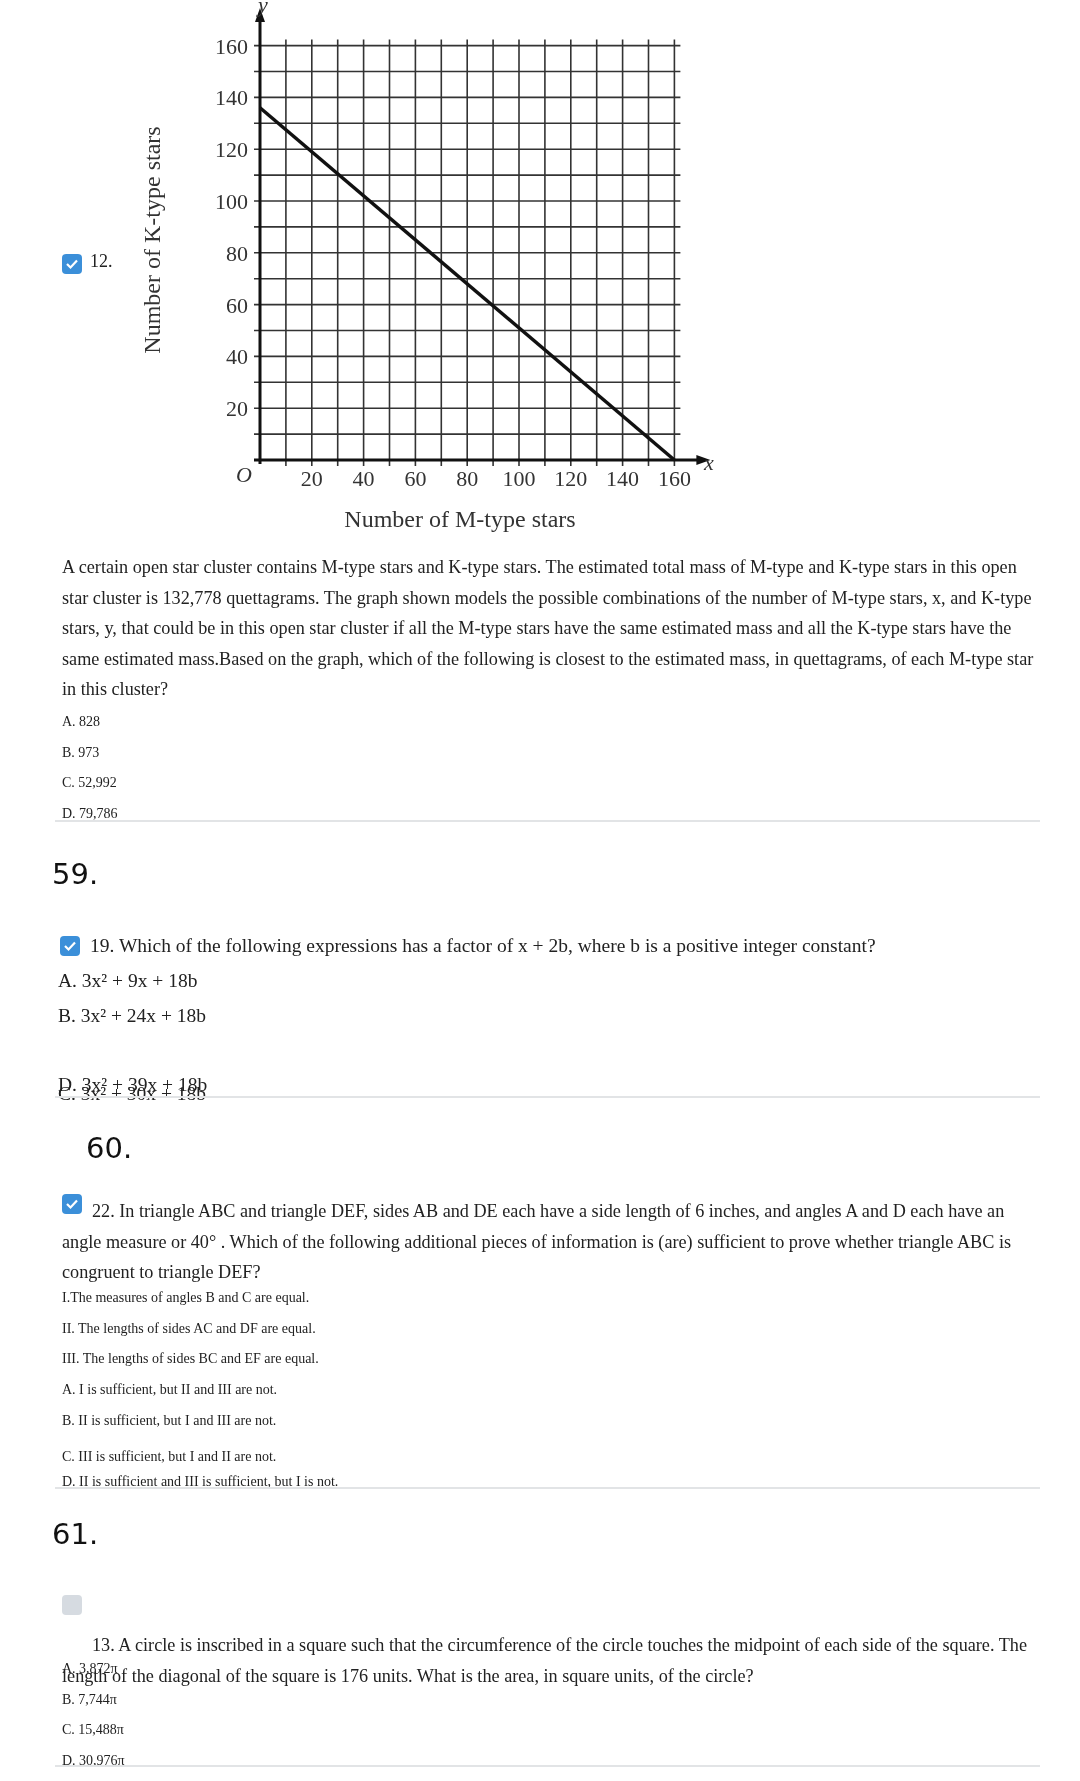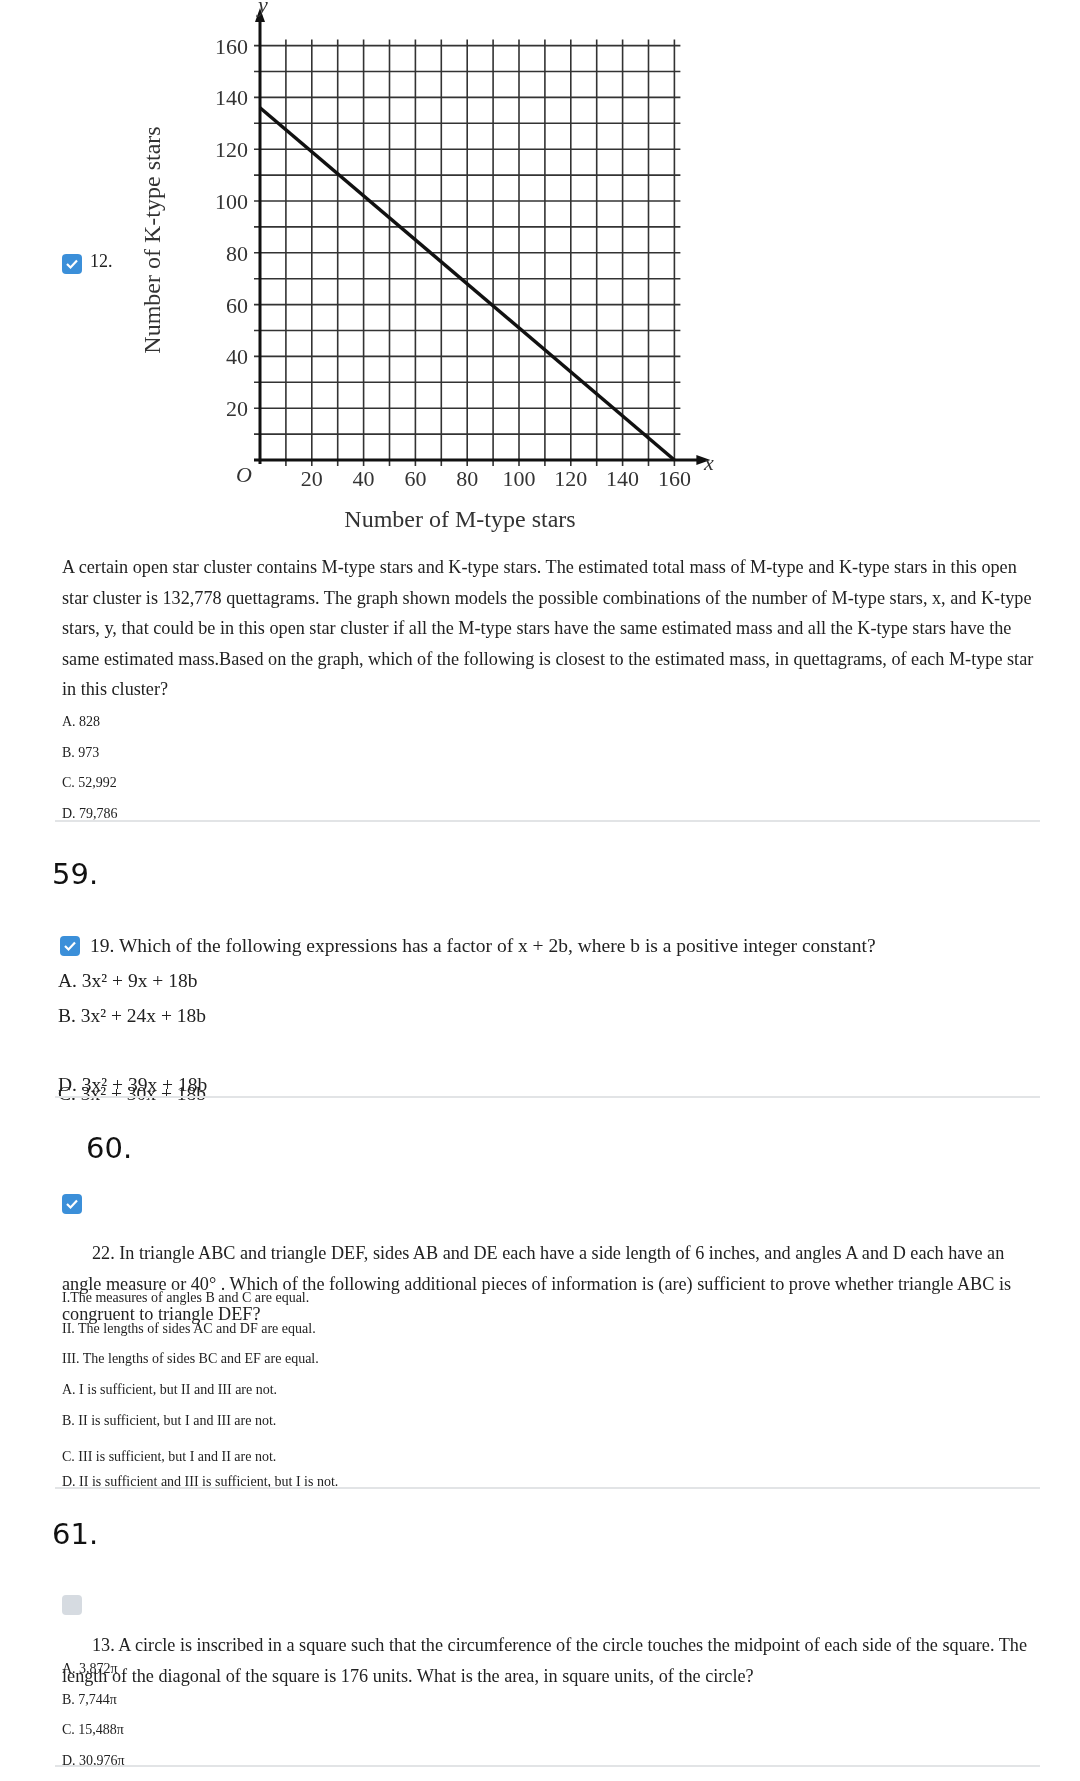--- a/index.html
+++ b/index.html
@@ -122,21 +122,21 @@
     <div class="opt" style="top: 1069.5px; left: 58px; font-size: 19.5px; text-align: right;">D. 3x² + 39x + 18b</div>
   </div>
 <div class="sep" style="top:1096px;"></div>
 
 <div class="bignum" style="top:1131px;margin-left:34px;">60.</div>
 <div class="chk on" style="left:62px; top:1194px;">
   <svg width="14" height="14" viewBox="0 0 14 14">
       <path d="M2 7 L5.5 10.5 L12 3.5" stroke="#fff" stroke-width="2.2" fill="none"></path>
     </svg>
 </div>
-<div class="para" style="top:1238px; text-indent:30px;">
+<div class="para" style="top:1196px; text-indent:30px;">
   <span>22.</span>
   <span>In triangle ABC and triangle DEF, sides AB and DE each have a side length of 6 inches, and angles A and D each have an angle measure or 40° . Which of the following additional pieces of information is (are) sufficient to prove whether triangle ABC is congruent to triangle DEF?</span>
 </div>
 <div id="q2stmts">
     <div class="opt" style="top: 1283px;">I.The measures of angles B and C are equal.</div>
     <div class="opt" style="top: 1313.5px;">II. The lengths of sides AC and DF are equal.</div>
     <div class="opt" style="top: 1344px;">III. The lengths of sides BC and EF are equal.</div>
   </div>
 <div id="q2opts">
     <div class="opt" style="top: 1375px;">A. I is sufficient, but II and III are not.</div>

